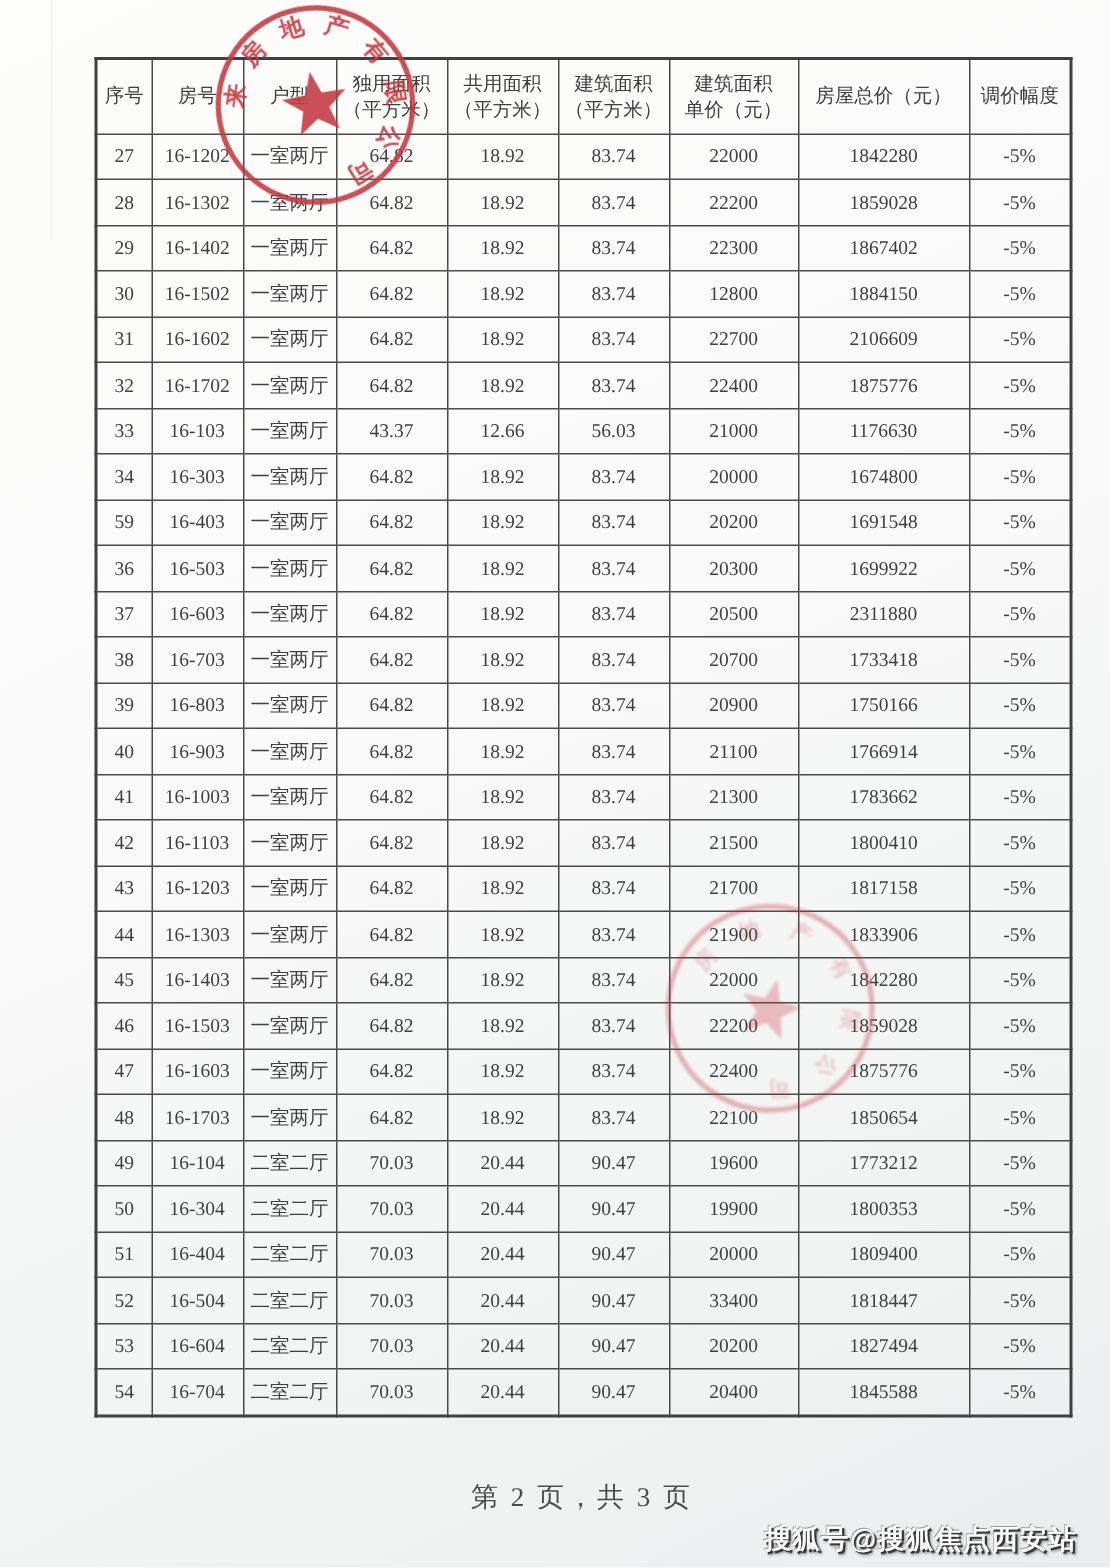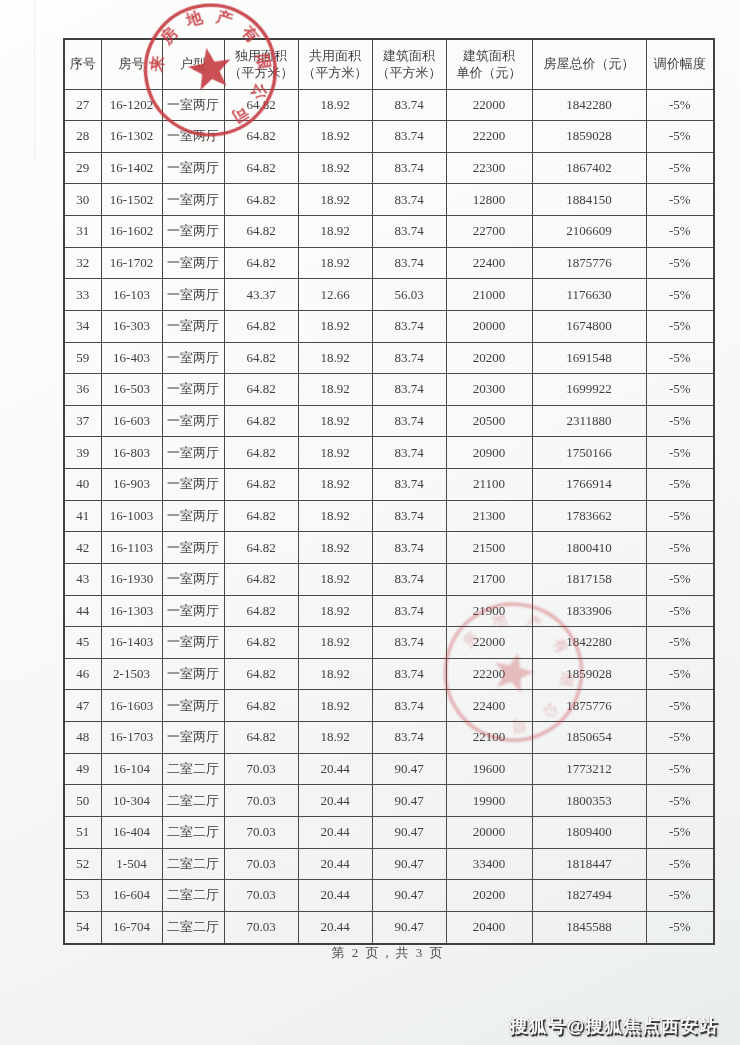--- a/index.html
+++ b/index.html
@@ -18,22 +18,22 @@
   .price-table th,.price-table td{
     border:1px solid #4a4a4a;text-align:center;vertical-align:middle;
     padding:0;overflow:hidden;
   }
   .price-table{border:2px solid #404040;}
   .price-table th{font-weight:normal;white-space:pre-line;line-height:1.35;font-size:13px;}
   .price-table thead tr{height:50px;margin-left:20px;}
   .c0{width:37px;} .c1{width:61px;} .c2{width:62px;} .c3{width:74px;}
   .c4{width:74px;} .c5{width:74px;} .c6{width:86px;} .c7{width:114px;} .c8{width:68px;}
   .footer-page{
-    position:absolute;left:63px;top:944px;width:650px;text-align:center;
-    font-size:13px;color:#4c4c4c;letter-spacing:2px;
+    position:absolute;left:63px;top:986px;width:650px;text-align:center;
+    font-size:18px;color:#4c4c4c;letter-spacing:2px;
   }
   .watermark{
     position:absolute;right:22px;top:1014px;
     font-family:"Liberation Sans","DejaVu Sans",sans-serif;
     font-size:18px;font-weight:bold;letter-spacing:1px;color:#fafafa;
     text-shadow:1.5px 1.5px 0 #383838,-0.5px -0.5px 0 #9a9a9a,2px 2px 2px rgba(40,40,40,0.55);
   }
   .stamp{position:absolute;pointer-events:none;}
   .stamp-top{left:138px;top:-4px;width:144px;height:144px;opacity:0.88;filter:blur(0.35px);transform:rotate(-10deg);}
   .stamp-mid{left:436px;top:592px;width:156px;height:156px;opacity:0.38;filter:blur(1px);transform:rotate(14deg);}
@@ -188,20 +188,31 @@
         <td>16-603</td>
         <td>一室两厅</td>
         <td>64.82</td>
         <td>18.92</td>
         <td>83.74</td>
         <td>20500</td>
         <td>2311880</td>
         <td>-5%</td>
       </tr>
       <tr>
+        <td>38</td>
+        <td>16-703</td>
+        <td>一室两厅</td>
+        <td>64.82</td>
+        <td>18.92</td>
+        <td>83.74</td>
+        <td>20700</td>
+        <td>1733418</td>
+        <td>-5%</td>
+      </tr>
+      <tr>
         <td>39</td>
         <td>16-803</td>
         <td>一室两厅</td>
         <td>64.82</td>
         <td>18.92</td>
         <td>83.74</td>
         <td>20900</td>
         <td>1750166</td>
         <td>-5%</td>
       </tr>
@@ -233,21 +244,21 @@
         <td>一室两厅</td>
         <td>64.82</td>
         <td>18.92</td>
         <td>83.74</td>
         <td>21500</td>
         <td>1800410</td>
         <td>-5%</td>
       </tr>
       <tr>
         <td>43</td>
-        <td>16-1930</td>
+        <td>16-1203</td>
         <td>一室两厅</td>
         <td>64.82</td>
         <td>18.92</td>
         <td>83.74</td>
         <td>21700</td>
         <td>1817158</td>
         <td>-5%</td>
       </tr>
       <tr>
         <td>44</td>
@@ -266,21 +277,21 @@
         <td>一室两厅</td>
         <td>64.82</td>
         <td>18.92</td>
         <td>83.74</td>
         <td>22000</td>
         <td>1842280</td>
         <td>-5%</td>
       </tr>
       <tr>
         <td>46</td>
-        <td>2-1503</td>
+        <td>16-1503</td>
         <td>一室两厅</td>
         <td>64.82</td>
         <td>18.92</td>
         <td>83.74</td>
         <td>22200</td>
         <td>1859028</td>
         <td>-5%</td>
       </tr>
       <tr>
         <td>47</td>
@@ -310,21 +321,21 @@
         <td>二室二厅</td>
         <td>70.03</td>
         <td>20.44</td>
         <td>90.47</td>
         <td>19600</td>
         <td>1773212</td>
         <td>-5%</td>
       </tr>
       <tr>
         <td>50</td>
-        <td>10-304</td>
+        <td>16-304</td>
         <td>二室二厅</td>
         <td>70.03</td>
         <td>20.44</td>
         <td>90.47</td>
         <td>19900</td>
         <td>1800353</td>
         <td>-5%</td>
       </tr>
       <tr>
         <td>51</td>
@@ -332,21 +343,21 @@
         <td>二室二厅</td>
         <td>70.03</td>
         <td>20.44</td>
         <td>90.47</td>
         <td>20000</td>
         <td>1809400</td>
         <td>-5%</td>
       </tr>
       <tr>
         <td>52</td>
-        <td>1-504</td>
+        <td>16-504</td>
         <td>二室二厅</td>
         <td>70.03</td>
         <td>20.44</td>
         <td>90.47</td>
         <td>33400</td>
         <td>1818447</td>
         <td>-5%</td>
       </tr>
       <tr>
         <td>53</td>

